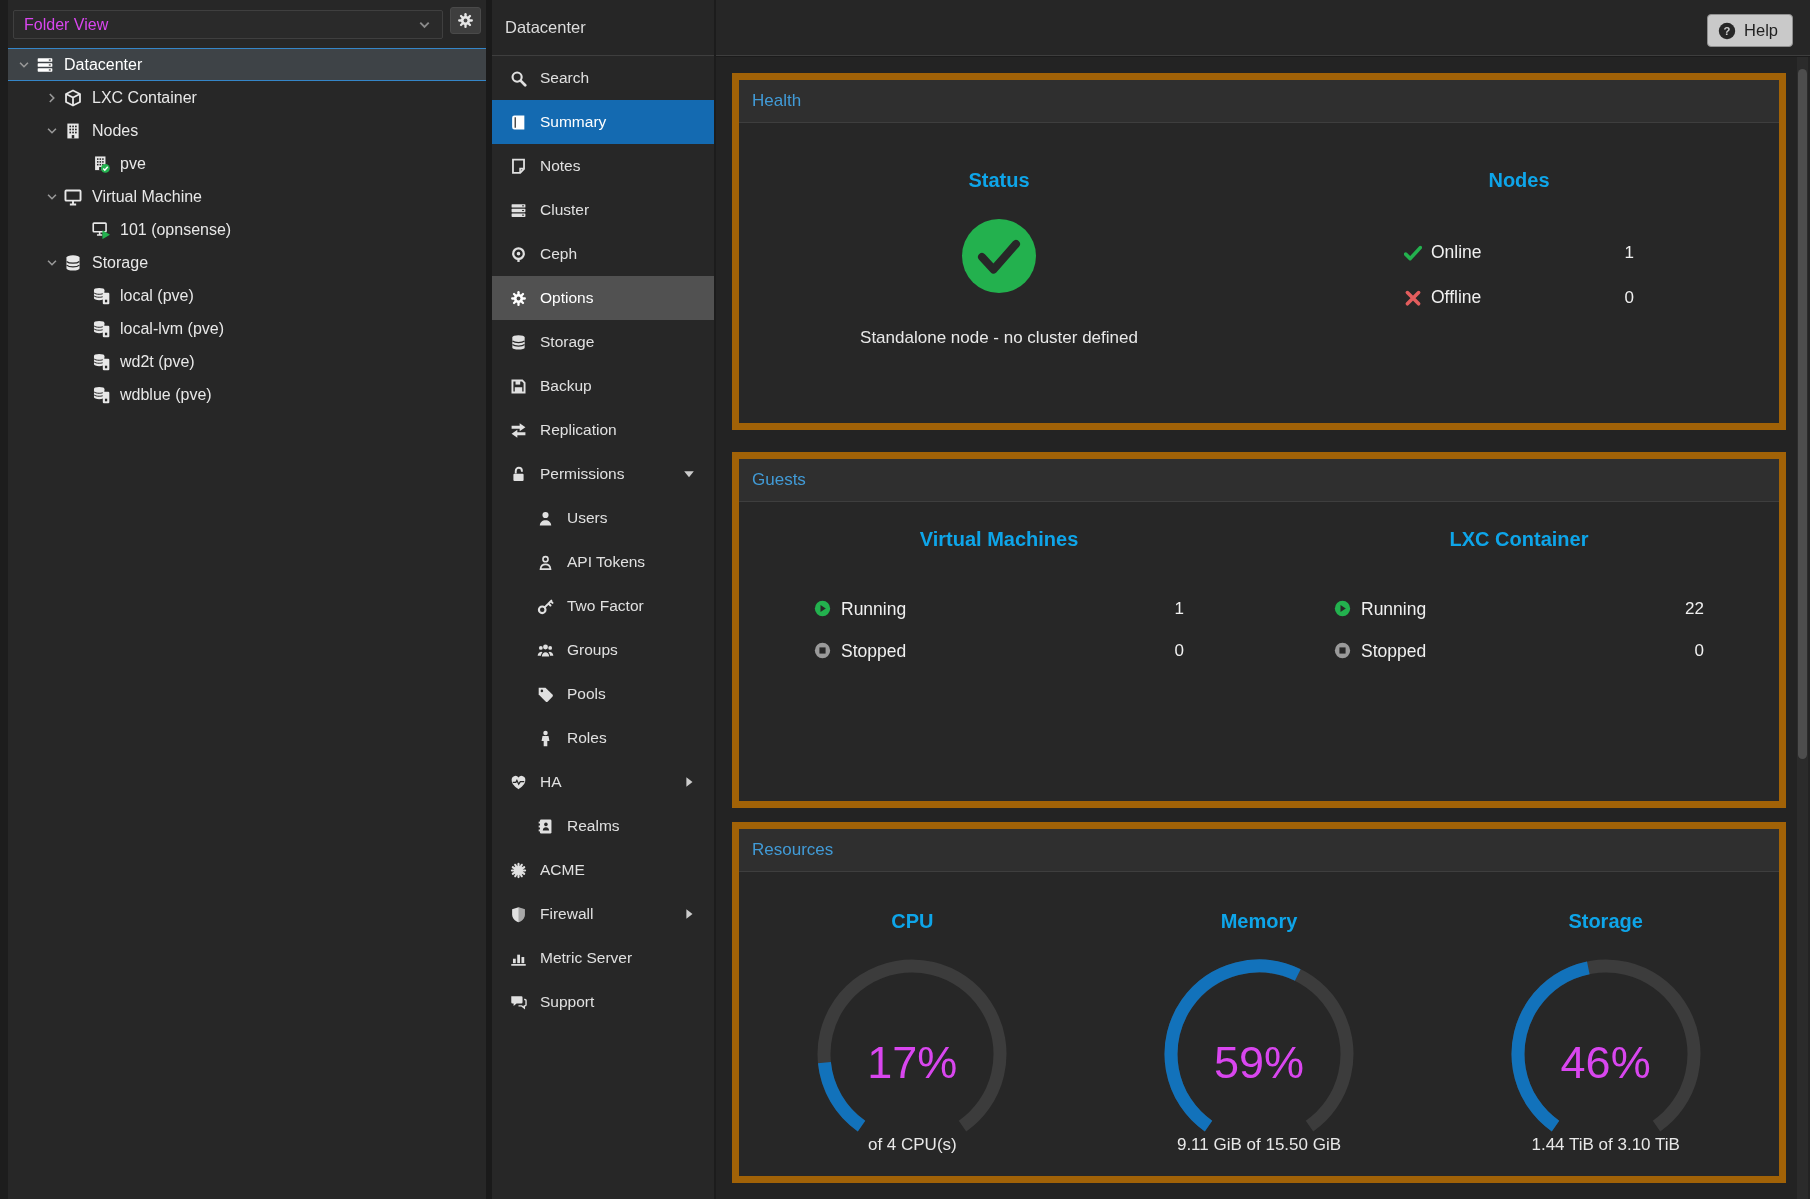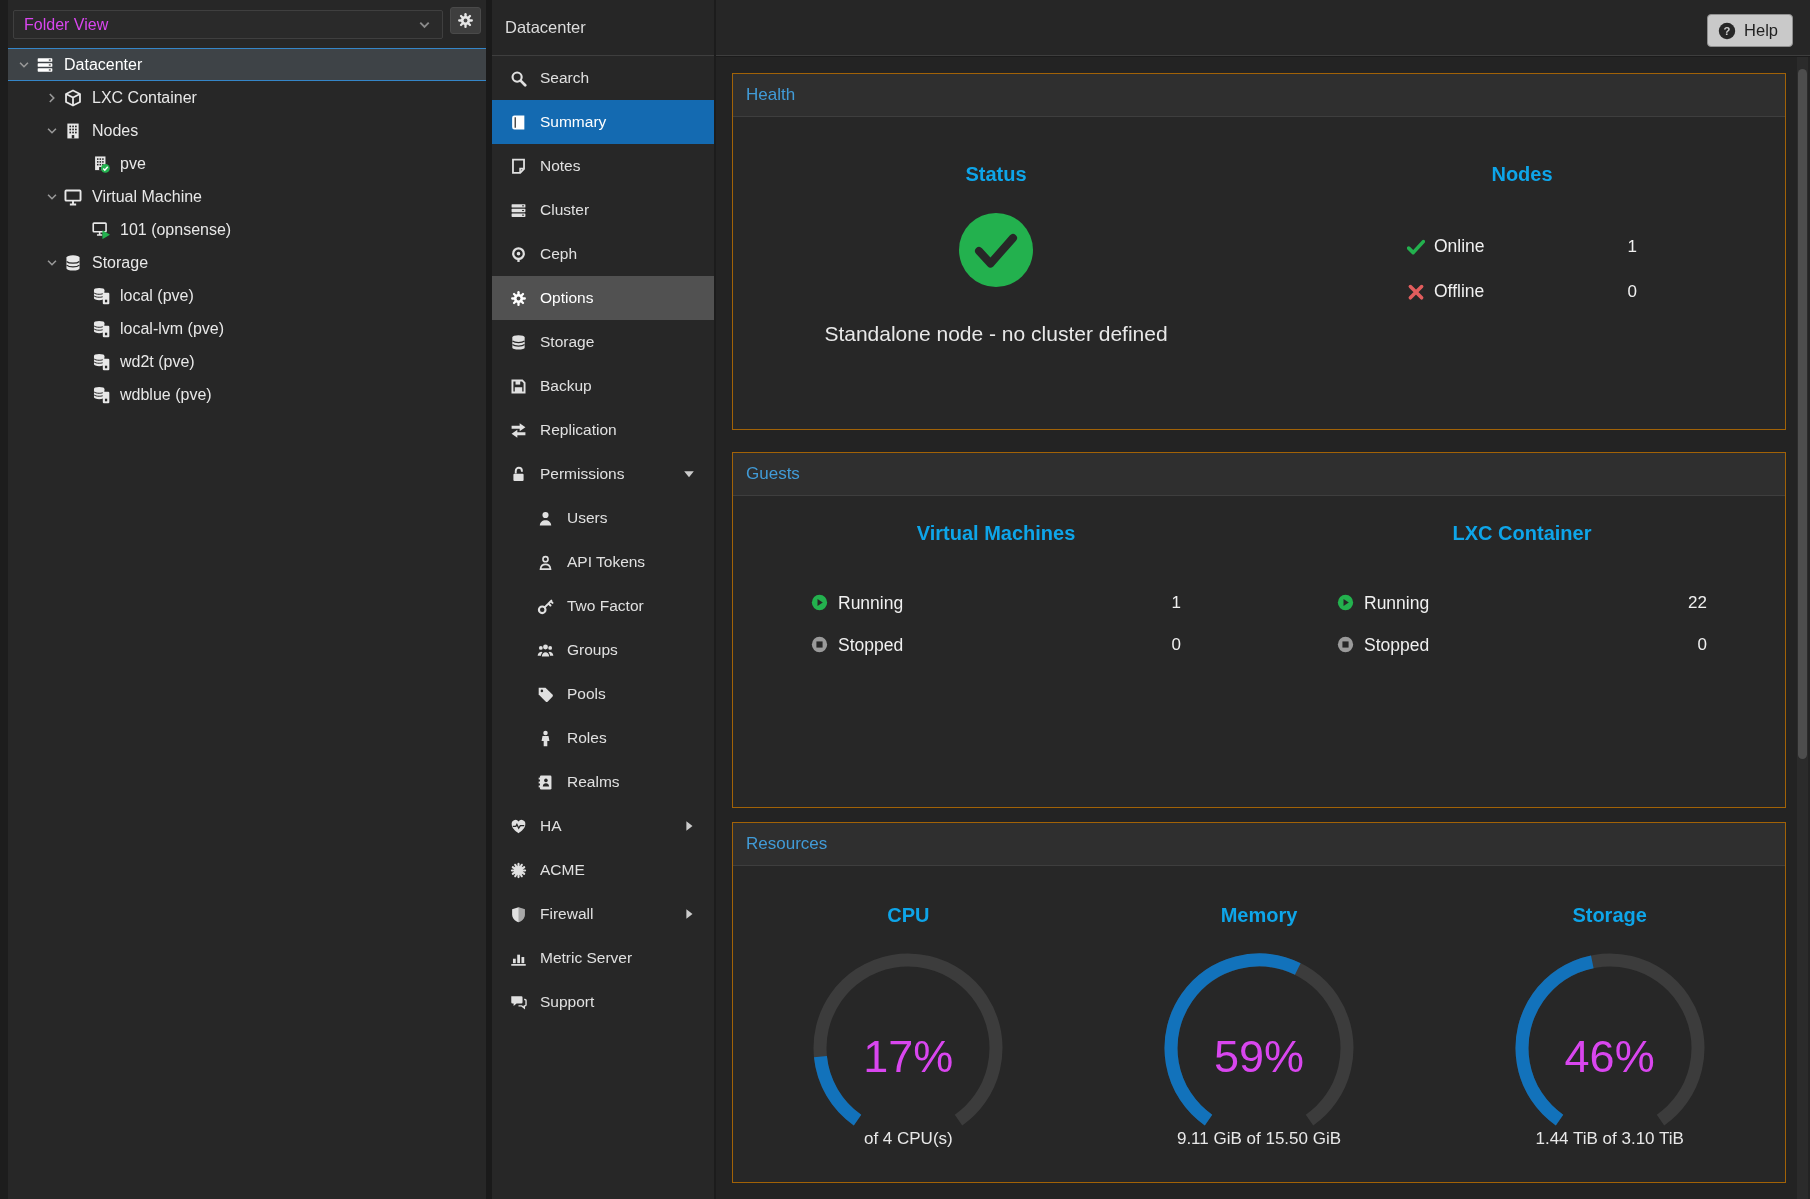--- a/index.html
+++ b/index.html
@@ -35,39 +35,39 @@
 
   
   #topbar { position:absolute; left:716px; top:0; right:0; height:56px; background:#262626; border-bottom:1px solid #3e3e3e; }
   #help-btn { position:absolute; right:17px; top:14px; height:33px; padding:0 14px 0 10px; background:#c9c9c9;
               border:1px solid #8f8f8f; border-radius:4px; display:flex; align-items:center; gap:8px;
               font-size:16.5px; color:#1f1f1f; }
   #main { position:absolute; left:716px; top:57px; right:0; bottom:0; background:#232323; }
   #scrollbar { position:absolute; right:2px; top:0; width:11px; bottom:0; background:#2b2b2b; }
   #scroll-thumb { position:absolute; left:1px; right:1px; top:12px; height:690px; background:#4d4d4d; border-radius:5px; }
 
-  .panel { position:absolute; left:16px; width:1054px; background:#272727; border:1px solid #a16207; }
+  .panel { position:absolute; left:16px; width:1054px; background:#272727; border:7px solid #a16207; }
   .panel-header { height:43px; background:#2f2f2f; border-bottom:1px solid #3e3e3e; display:flex; align-items:center;
                   padding:0 13px; font-size:17px; color:#419bd7; }
   .panel-body { position:relative; }
 
   #panel-health { top:16px; height:357px; }
   #panel-guests { top:395px; height:356px; }
   #panel-resources { top:765px; height:361px; }
 
   .halves { display:flex; }
   .half { width:50%; display:flex; flex-direction:column; align-items:center; }
   .thirds { display:flex; }
   .third { width:33.333%; display:flex; flex-direction:column; align-items:center; }
   .col-heading { font-size:20px; font-weight:bold; color:#0ea5e9; }
 
   
   #panel-health .col-heading { margin-top:46px; }
   #status-circle { margin-top:24px; }
-  #status-message { margin-top:32px; font-size:21px; color:#e8e8e8; }
+  #status-message { margin-top:32px; font-size:17px; color:#e8e8e8; }
   .kv-rows { display:flex; flex-direction:column; }
   .kv-row { display:flex; align-items:center; }
   .kv-row .kicon { width:18px; height:18px; margin-right:9px; flex:none; }
   .kv-row .klabel { font-size:17.5px; color:#f0f0f0; }
   .kv-row .kvalue { margin-left:auto; font-size:17px; color:#f0f0f0; }
   #nodes-rows { margin-top:38px; width:230px; }
   #nodes-rows .kv-row { height:45px; }
 
   
   #panel-guests .col-heading { margin-top:26px; }
@@ -474,50 +474,50 @@
         </div>
         <div class="nav-item indent">
           <span class="nicon">
             <svg width="17" height="17" viewBox="0 0 16 16">
               <circle cx="8" cy="2.9" r="2.1" fill="currentColor"></circle>
               <path d="M5.2 5.6h5.6l.9 4.7h-2v4.9h-3.4v-4.9h-2z" fill="currentColor"></path>
             </svg>
           </span>
           <span class="nlabel">Roles</span>
         </div>
+        <div class="nav-item">
+          <span class="nicon">
+            <svg width="17" height="17" viewBox="0 0 16 16">
+              <path d="M8 14.3C5 12.2 1.6 9.6 1.6 5.9A3.6 3.6 0 0 1 8 3.2a3.6 3.6 0 0 1 6.4 2.7c0 3.7-3.4 6.3-6.4 8.4z" fill="currentColor"></path>
+              <path d="M2.6 7.9h2.9l1-1.9 1.7 3.6 1.5-2.4h3.7" stroke="#272727" stroke-width="1.2" fill="none"></path>
+            </svg>
+          </span>
+          <span class="nlabel">HA</span>
+          <span class="arrow">
+            <svg width="14" height="14" viewBox="0 0 16 16">
+              <path d="M5 2.5l7 5.5-7 5.5z" fill="#cccccc"></path>
+            </svg>
+          </span>
+        </div>
         <div class="nav-item indent">
           <span class="nicon">
             <svg width="17" height="17" viewBox="0 0 16 16">
               <rect x="2.8" y="1.5" width="10.8" height="13" rx="1.2" fill="currentColor"></rect>
               <g fill="#272727">
                 <circle cx="8.4" cy="6" r="1.7"></circle>
                 <path d="M5.4 11.7c.2-1.9 1.4-3 3-3s2.8 1.1 3 3z"></path>
               </g>
               <g fill="currentColor">
                 <rect x="1.6" y="3.4" width="1.6" height="1.8"></rect>
                 <rect x="1.6" y="7.1" width="1.6" height="1.8"></rect>
                 <rect x="1.6" y="10.8" width="1.6" height="1.8"></rect>
               </g>
             </svg>
           </span>
           <span class="nlabel">Realms</span>
-        </div>
-        <div class="nav-item">
-          <span class="nicon">
-            <svg width="17" height="17" viewBox="0 0 16 16">
-              <path d="M8 14.3C5 12.2 1.6 9.6 1.6 5.9A3.6 3.6 0 0 1 8 3.2a3.6 3.6 0 0 1 6.4 2.7c0 3.7-3.4 6.3-6.4 8.4z" fill="currentColor"></path>
-              <path d="M2.6 7.9h2.9l1-1.9 1.7 3.6 1.5-2.4h3.7" stroke="#272727" stroke-width="1.2" fill="none"></path>
-            </svg>
-          </span>
-          <span class="nlabel">HA</span>
-          <span class="arrow">
-            <svg width="14" height="14" viewBox="0 0 16 16">
-              <path d="M5 2.5l7 5.5-7 5.5z" fill="#cccccc"></path>
-            </svg>
-          </span>
         </div>
         <div class="nav-item">
           <span class="nicon">
             <svg width="17" height="17" viewBox="0 0 16 16">
               <g fill="currentColor">
                 <circle cx="8" cy="8" r="4.3"></circle>
                 <rect x="7" y=".8" width="2" height="14.4" rx="1"></rect>
                 <rect x="7" y=".8" width="2" height="14.4" rx="1" transform="rotate(30 8 8)"></rect>
                 <rect x="7" y=".8" width="2" height="14.4" rx="1" transform="rotate(60 8 8)"></rect>
                 <rect x="7" y=".8" width="2" height="14.4" rx="1" transform="rotate(90 8 8)"></rect>

